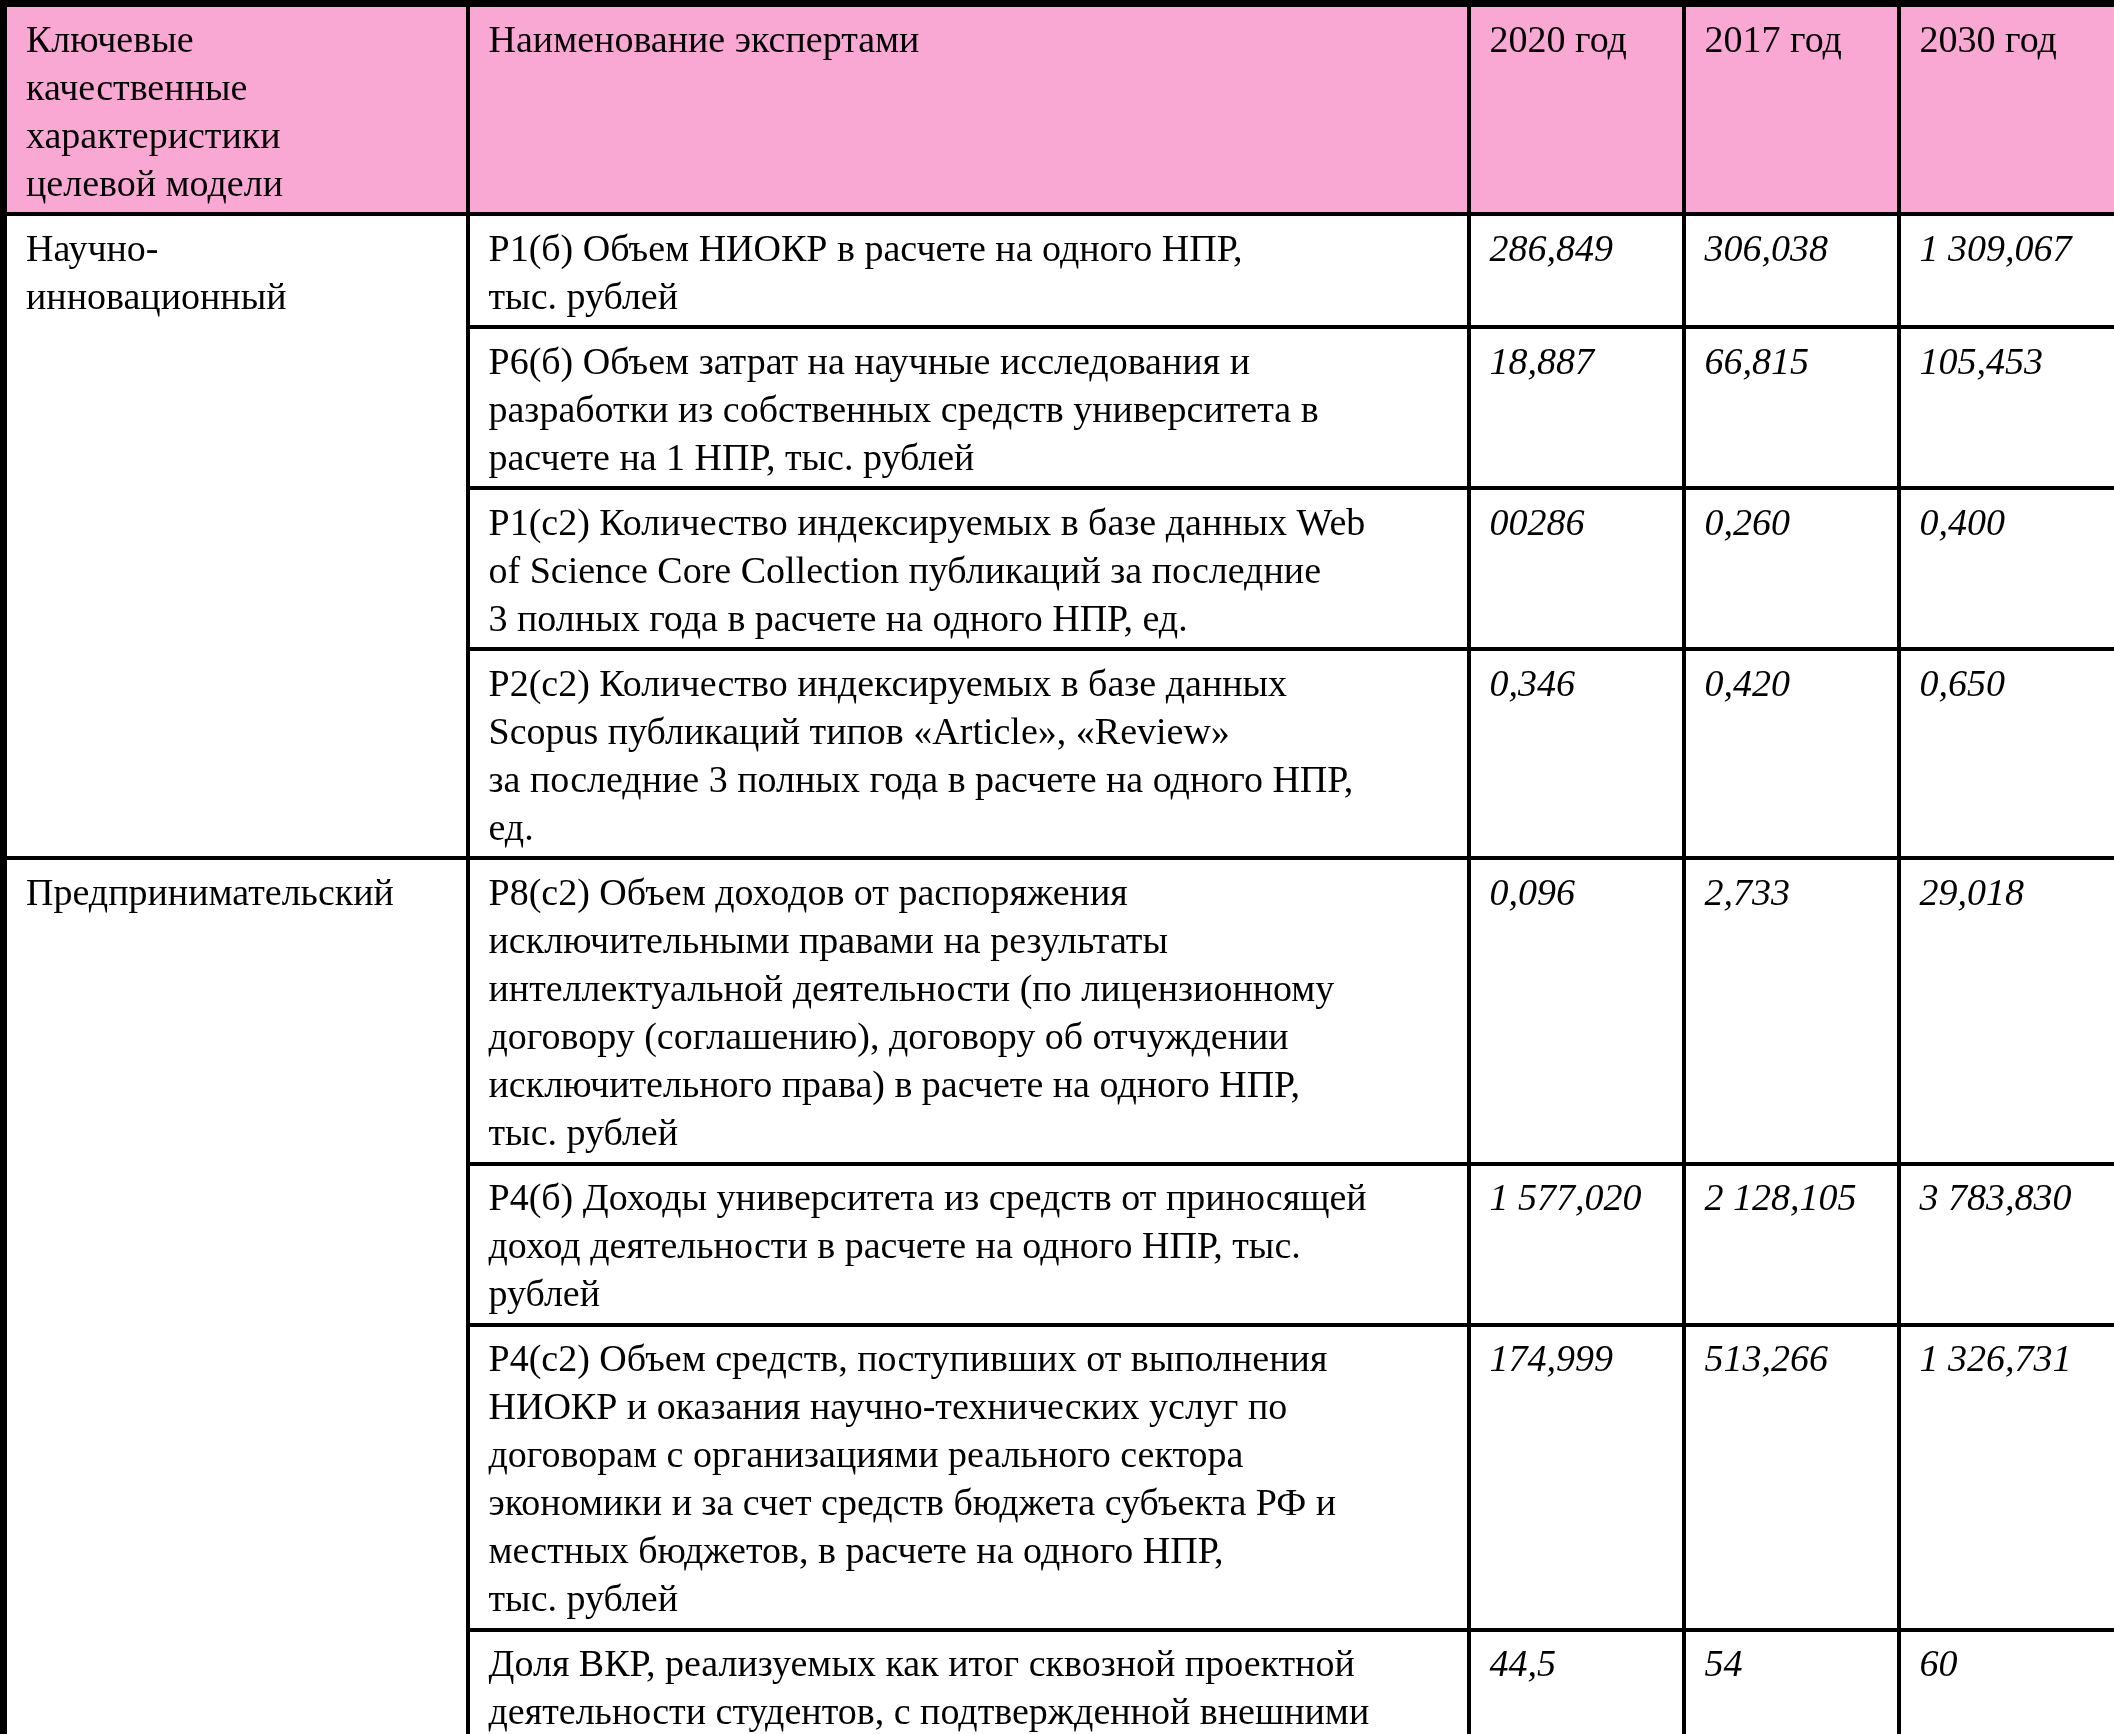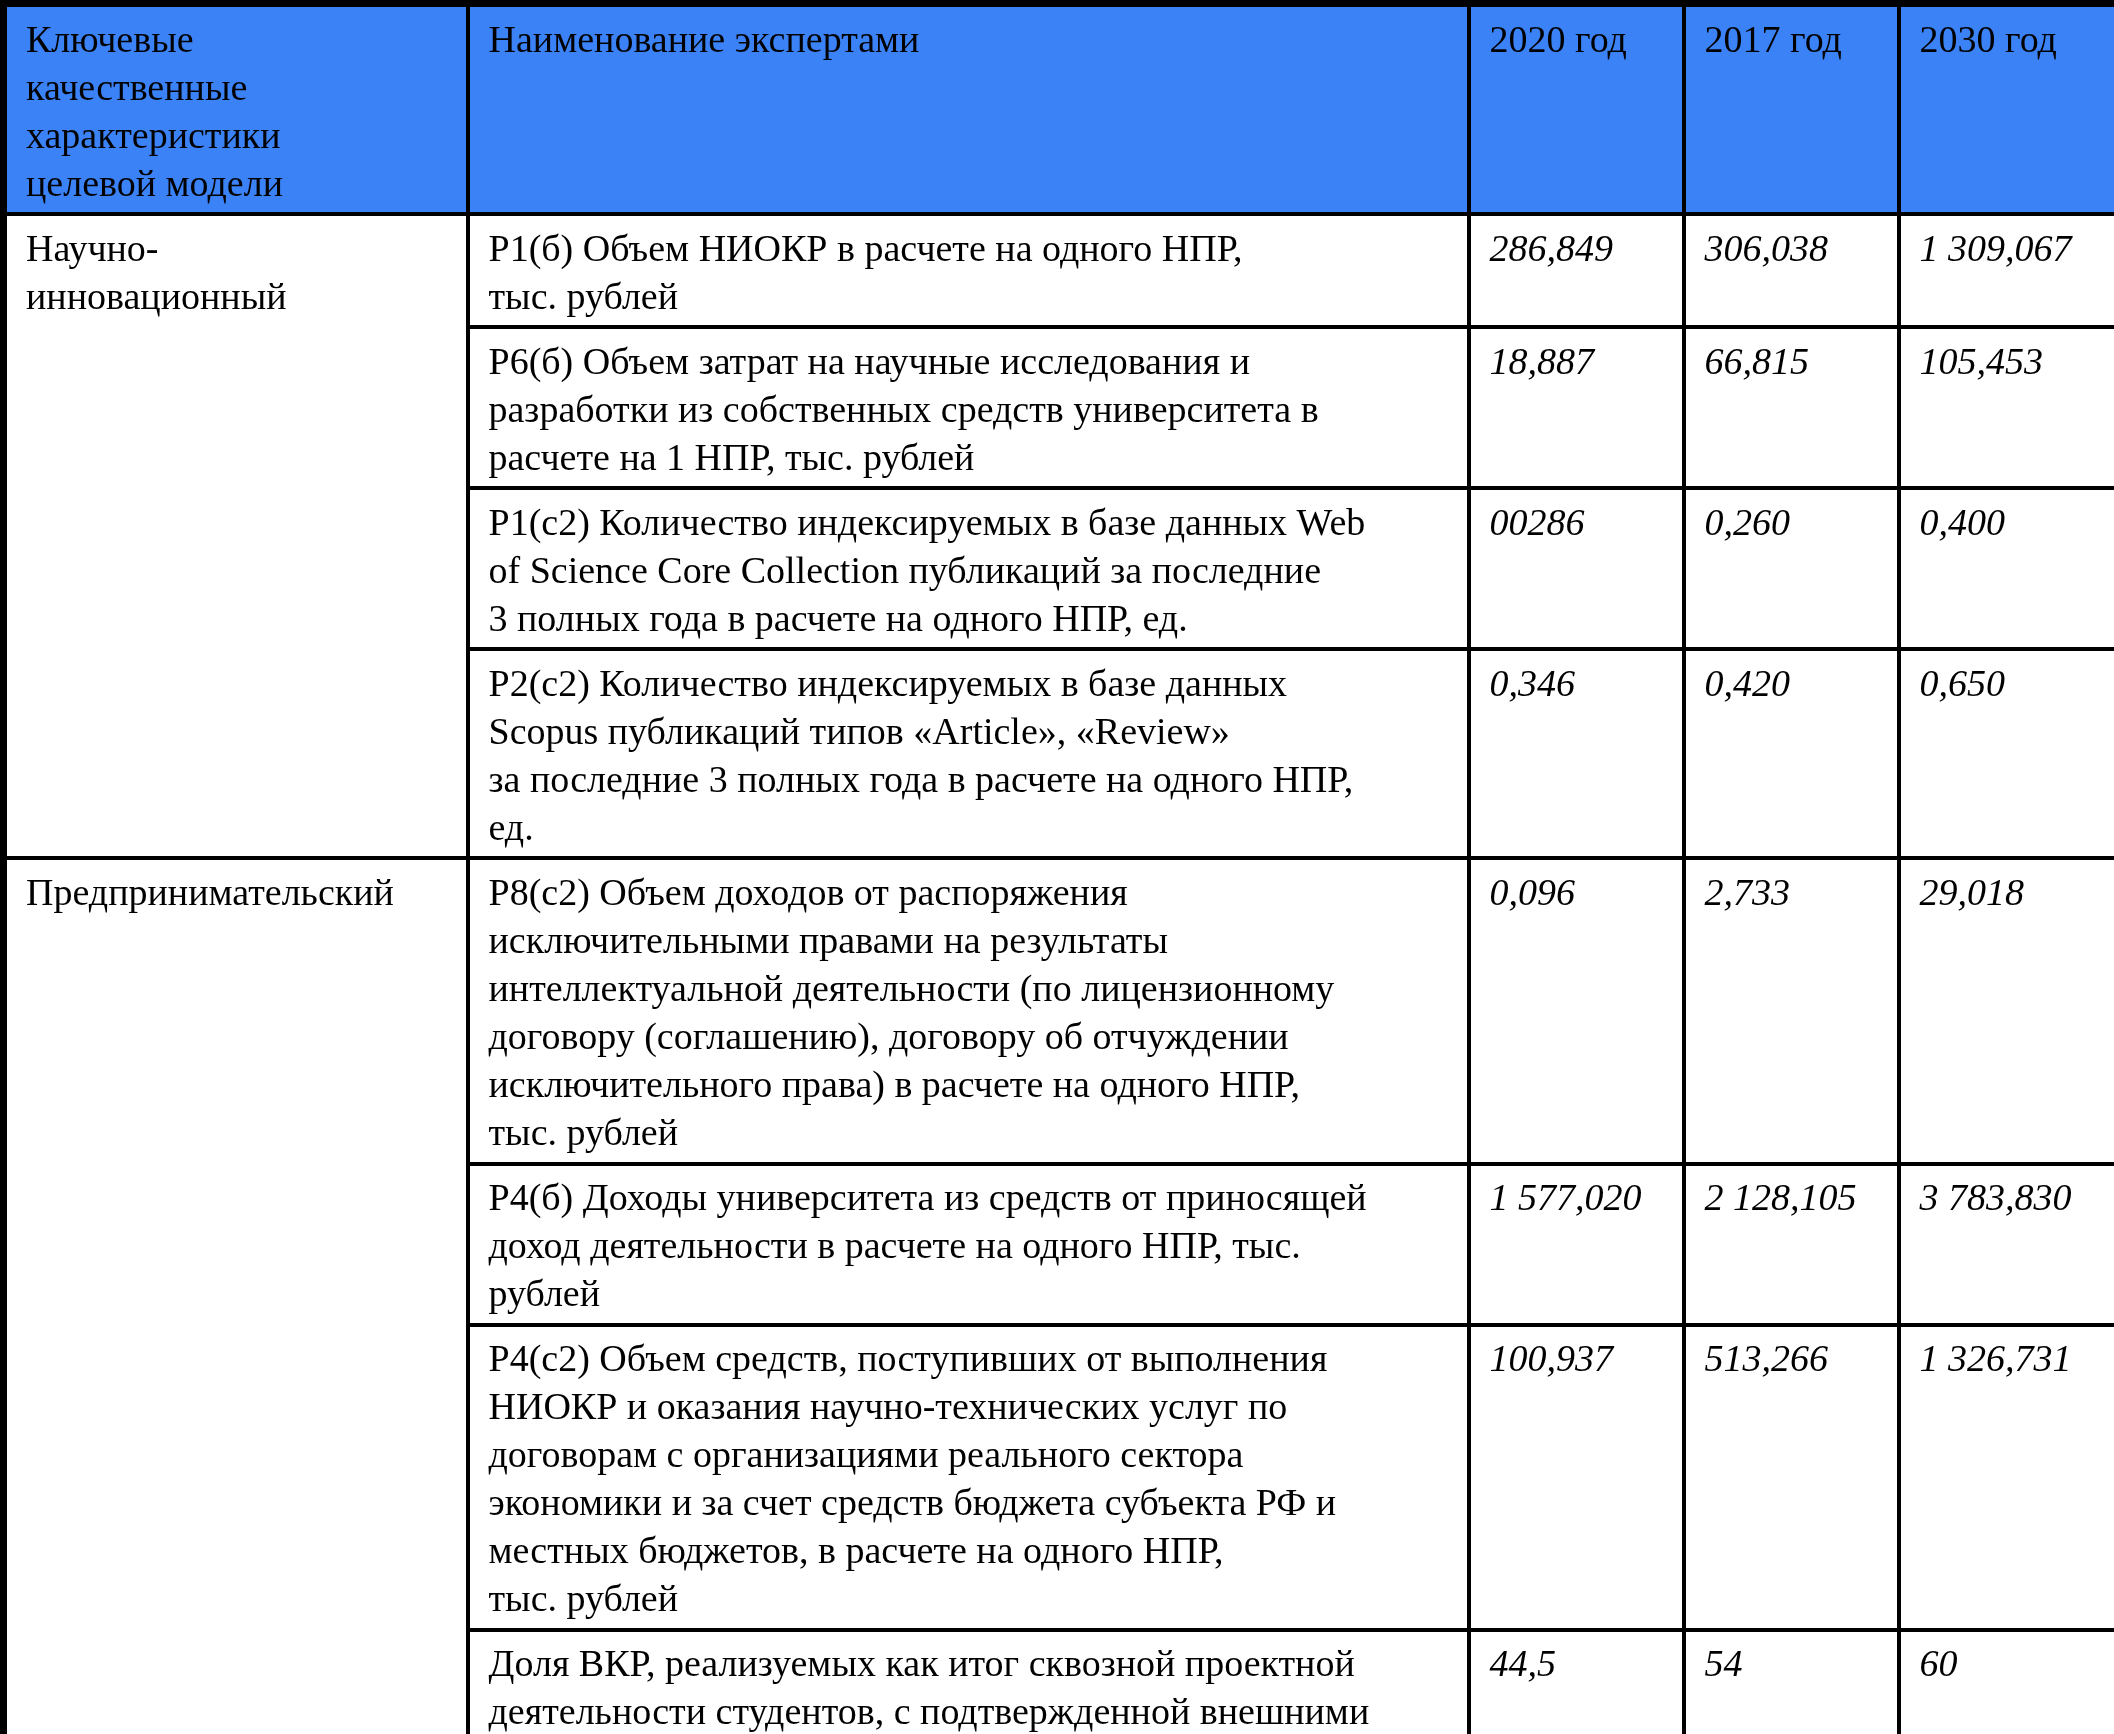--- a/index.html
+++ b/index.html
@@ -23,21 +23,21 @@
     vertical-align: top;
     text-align: left;
     padding: 7.5px 13px 5.6px 19px;
     font-size: 38px;
     line-height: 48px;
     font-weight: normal;
     white-space: pre-line;
     overflow: hidden;
   }
   thead th {
-    background: #3b82f6;
+    background: #f9a8d4;
   }
   tr.h-head { height: 192px; }
   tr.h-r1 { height: 103px; }
   tr.h-r2 { height: 155px; }
   tr.h-r3 { height: 145px; }
   tr.h-r4 { height: 197px; }
   tr.h-r5 { height: 286px; }
   tr.h-r6 { height: 141px; }
   tr.h-r7 { height: 290px; }
   tr.h-r8 { height: 225px; }
@@ -121,21 +121,21 @@
       <td class="val">2 128,105</td>
       <td class="val">3 783,830</td>
     </tr>
     <tr class="h-r7">
       <td>Р4(с2) Объем средств, поступивших от выполнения
 НИОКР и оказания научно-технических услуг по
 договорам с организациями реального сектора
 экономики и за счет средств бюджета субъекта РФ и
 местных бюджетов, в расчете на одного НПР,
 тыс. рублей</td>
-      <td class="val">100,937</td>
+      <td class="val">174,999</td>
       <td class="val">513,266</td>
       <td class="val">1 326,731</td>
     </tr>
     <tr class="h-r8">
       <td>Доля ВКР, реализуемых как итог сквозной проектной
 деятельности студентов, с подтвержденной внешними
 экспертами актуальностью (реализация программы
 «Стартап как диплом» с возможностью защиты
 результатов проекта студенческой командой)*, %</td>
       <td class="val">44,5</td>

